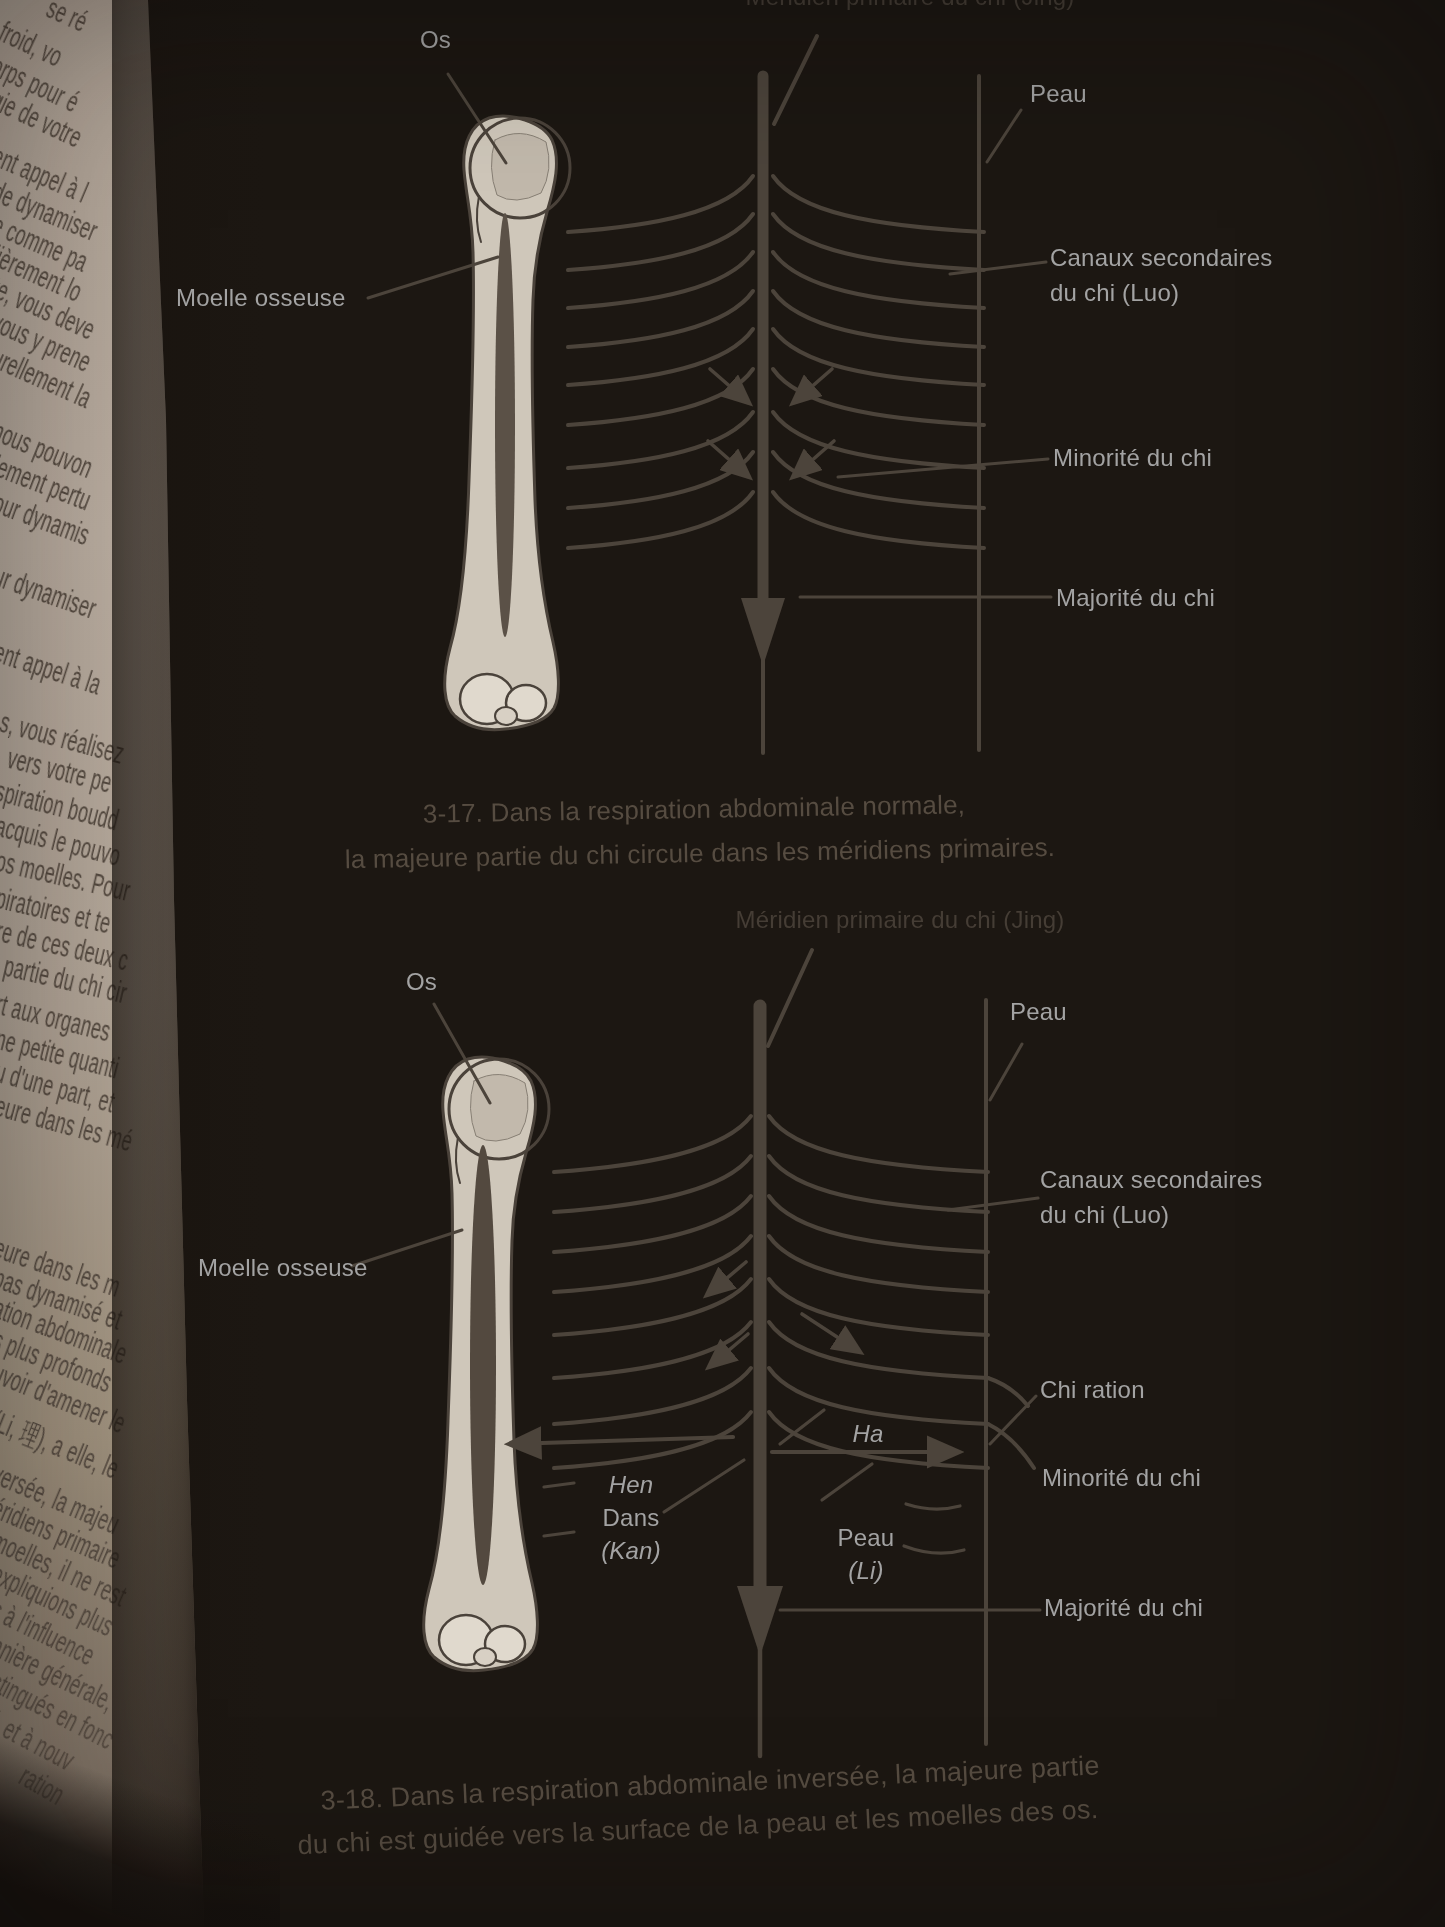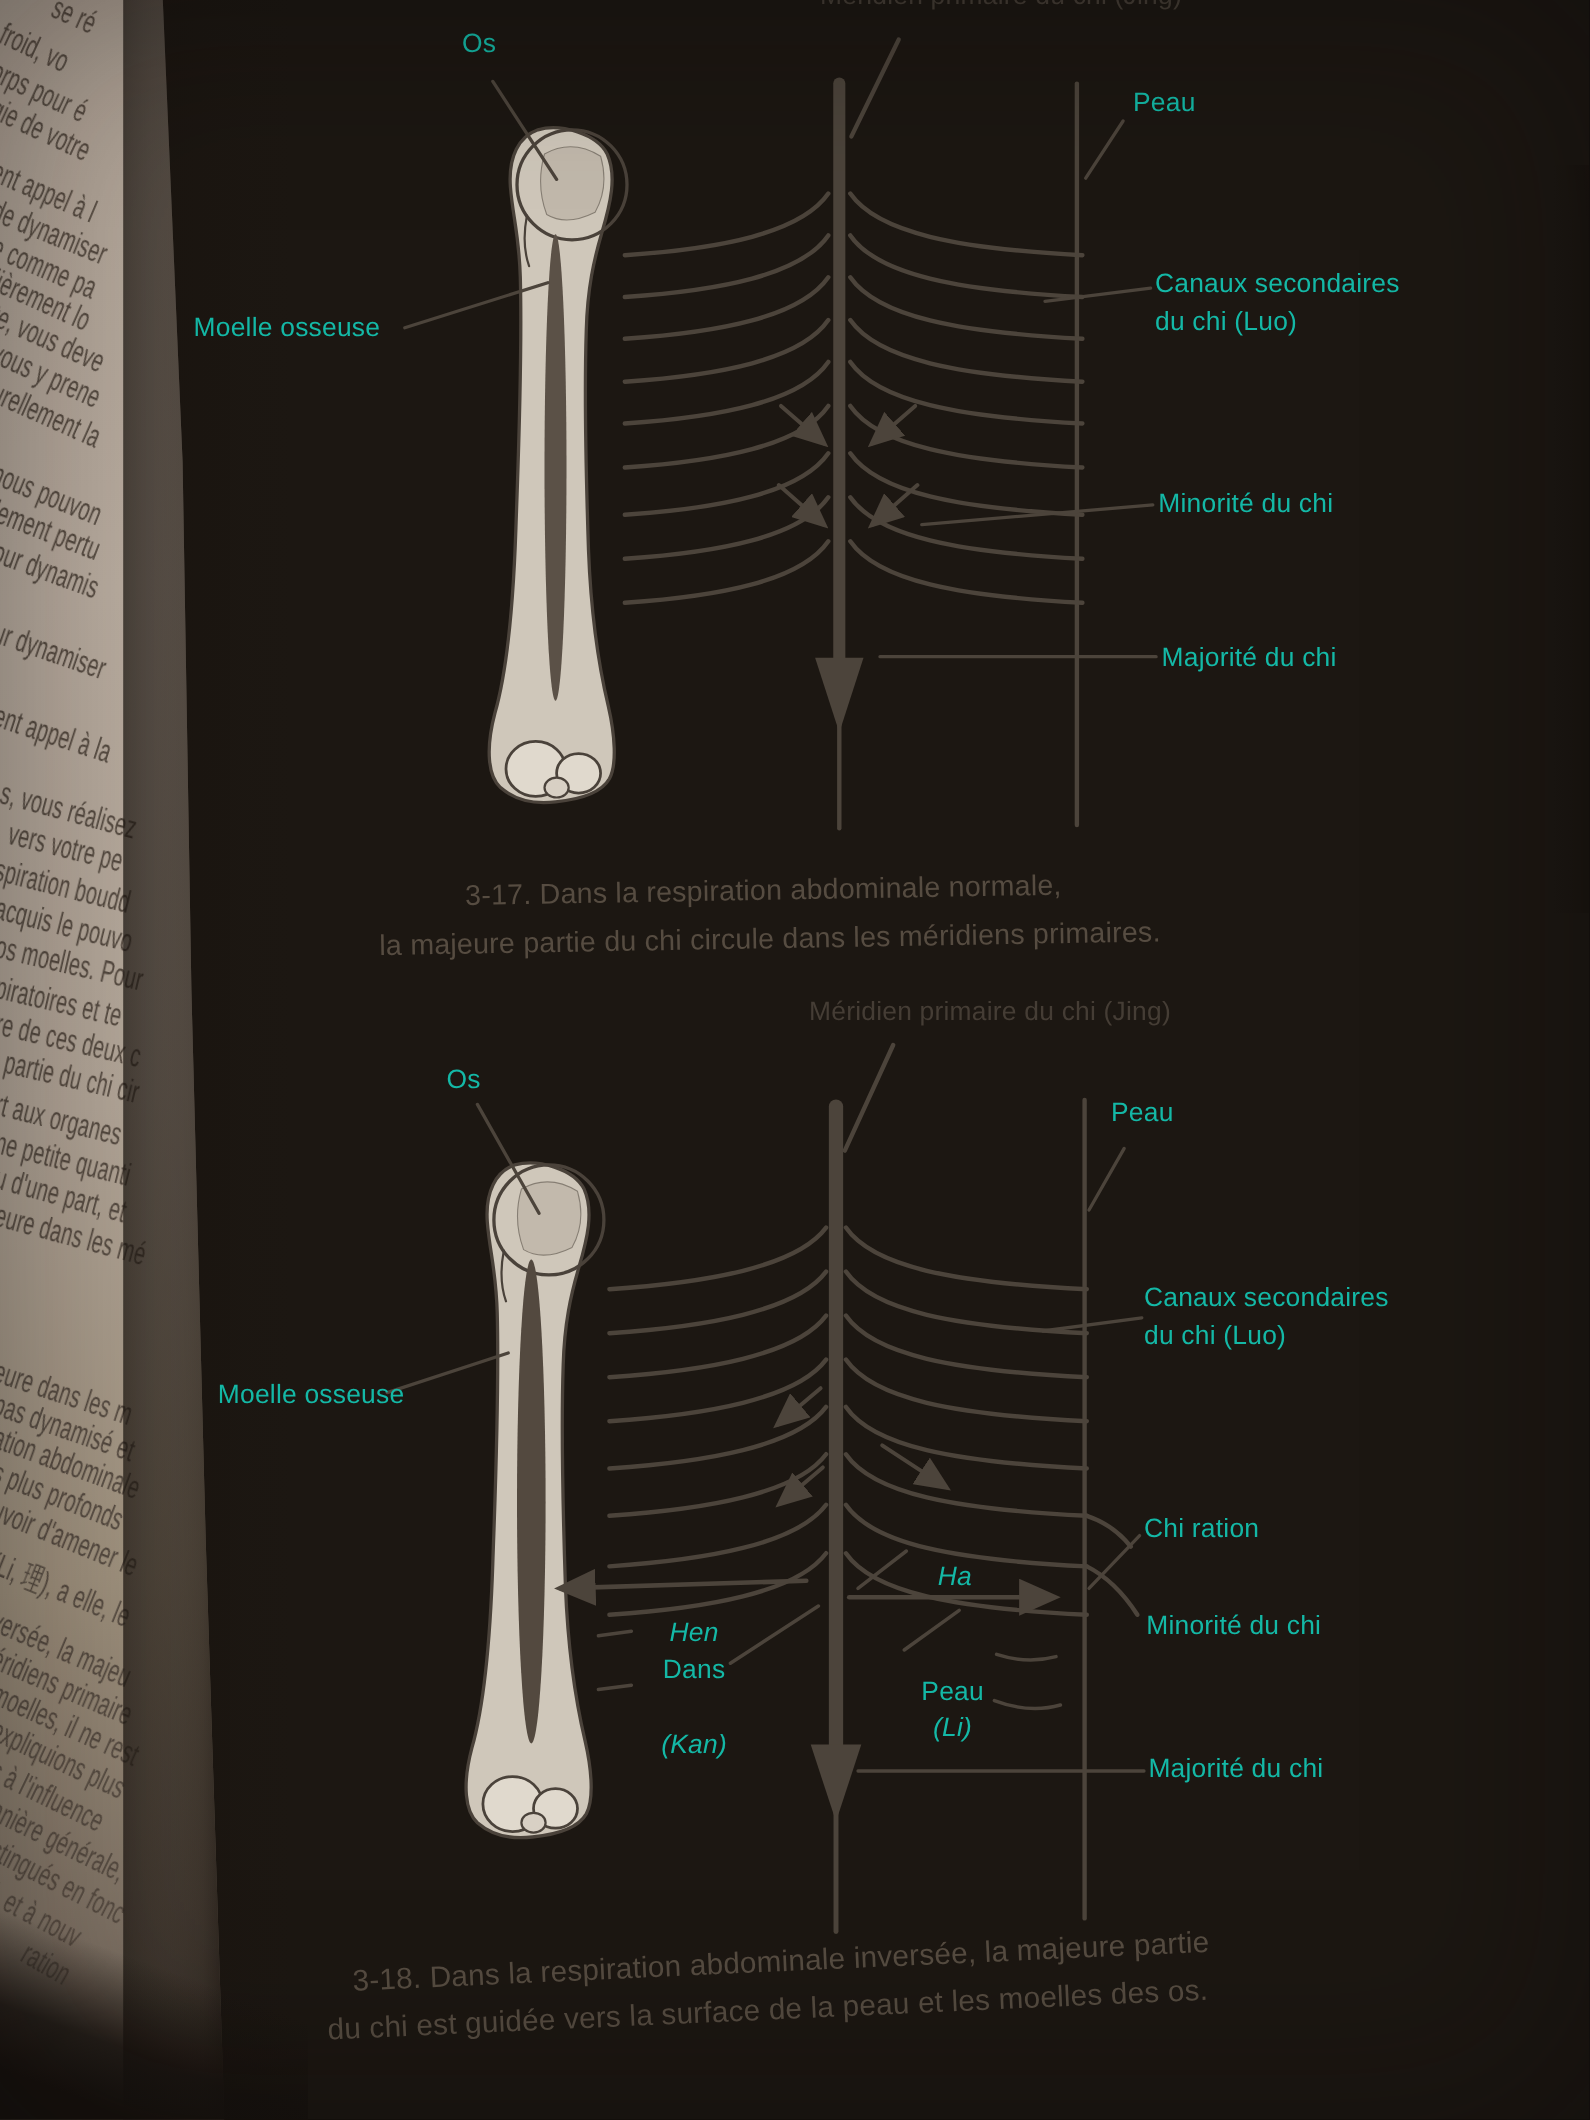--- a/index.html
+++ b/index.html
@@ -51,21 +51,21 @@
     background:linear-gradient(200deg, rgba(23,18,14,0) 38%, rgba(23,18,14,.85) 66%, #17120e 85%);
     pointer-events:none;
   }
   .vignette{
     content:""; position:absolute; inset:0; pointer-events:none;
     box-shadow: inset 0 0 190px rgba(10,8,6,.42);
   }
   
   .lbl{
     position:absolute; white-space:nowrap;
-    font-size:24px; color:#14b8a6; letter-spacing:.2px;
+    font-size:24px; color:#a3a3a3; letter-spacing:.2px;
   }
   .lbl.two{white-space:normal; line-height:35px;}
   .heading{position:absolute; text-align:center; font-size:24px; color:#453d35; letter-spacing:.2px;}
   .caption{
     position:absolute; text-align:center; color:#564c41; letter-spacing:.2px;
   }
   .cap1{font-size:26px;}
   .cap2{font-size:27px;}
   .it{font-style:italic;}
   .ctr{text-align:center;}
@@ -283,21 +283,21 @@
     <span>Canaux secondaires</span><br>
     <span>du chi (Luo)</span>
   </div>
   <div class="lbl" style="left:198px; top:1254px;">Moelle osseuse</div>
   <div class="lbl" style="left:1040px; top:1376px;">Chi ration</div>
   <div class="lbl" style="left:1042px; top:1464px;">Minorité du chi</div>
   <div class="lbl" style="left:1044px; top:1594px;">Majorité du chi</div>
 
   <div class="lbl it ctr" style="left:593px; top:1471px; width:76px;">Hen</div>
   <div class="lbl ctr" style="left:591px; top:1504px; width:80px;">Dans</div>
-  <div class="lbl it ctr" style="left:591px; top:1537px; width:80px;margin-top:36px;">(Kan)</div>
+  <div class="lbl it ctr" style="left:591px; top:1537px; width:80px;">(Kan)</div>
   <div class="lbl it ctr" style="left:838px; top:1420px; width:60px;">Ha</div>
   <div class="lbl ctr" style="left:816px; top:1524px; width:100px;">Peau</div>
   <div class="lbl it ctr" style="left:831px; top:1557px; width:70px;">(Li)</div>
 
   <div class="caption cap2" style="left:280px; top:1768px; width:860px; transform:rotate(-2.6deg);">3-18. Dans la respiration abdominale inversée, la majeure partie</div>
   <div class="caption cap2" style="left:238px; top:1812px; width:920px; transform:rotate(-2.6deg);">du chi est guidée vers la surface de la peau et les moelles des os.</div>
 
   <div class="right-vignette"></div>
   <div class="bottom-left-wedge"></div>
   <div class="vignette"></div>

